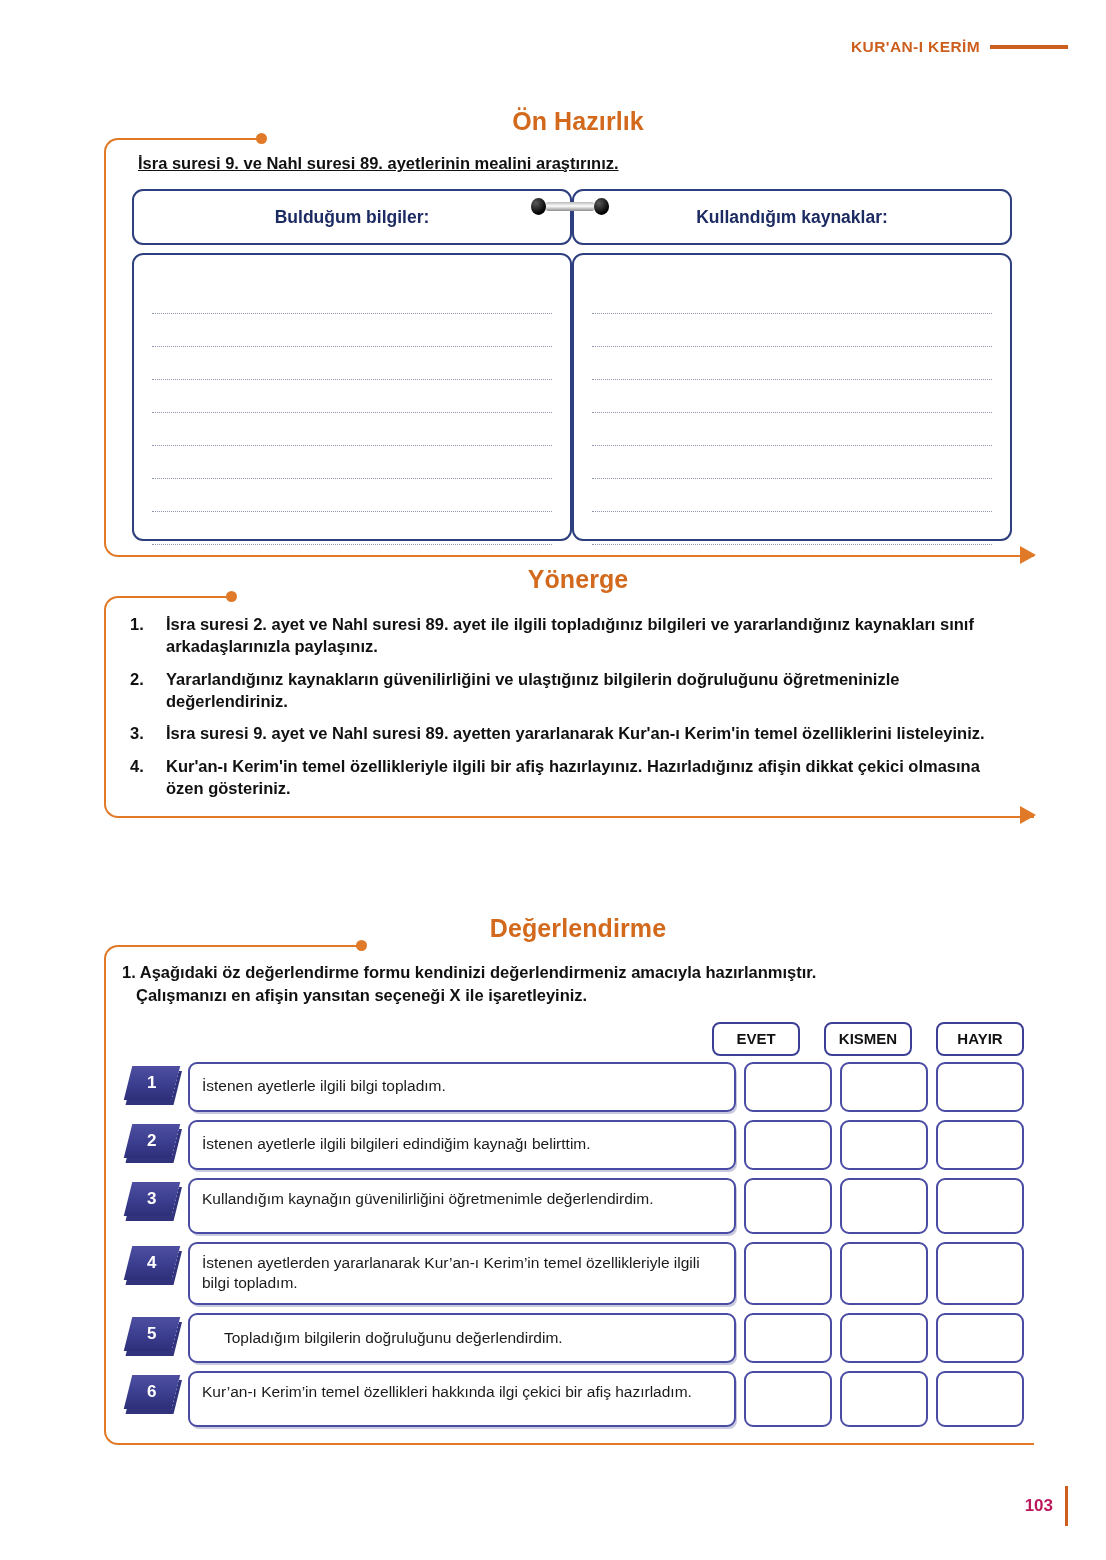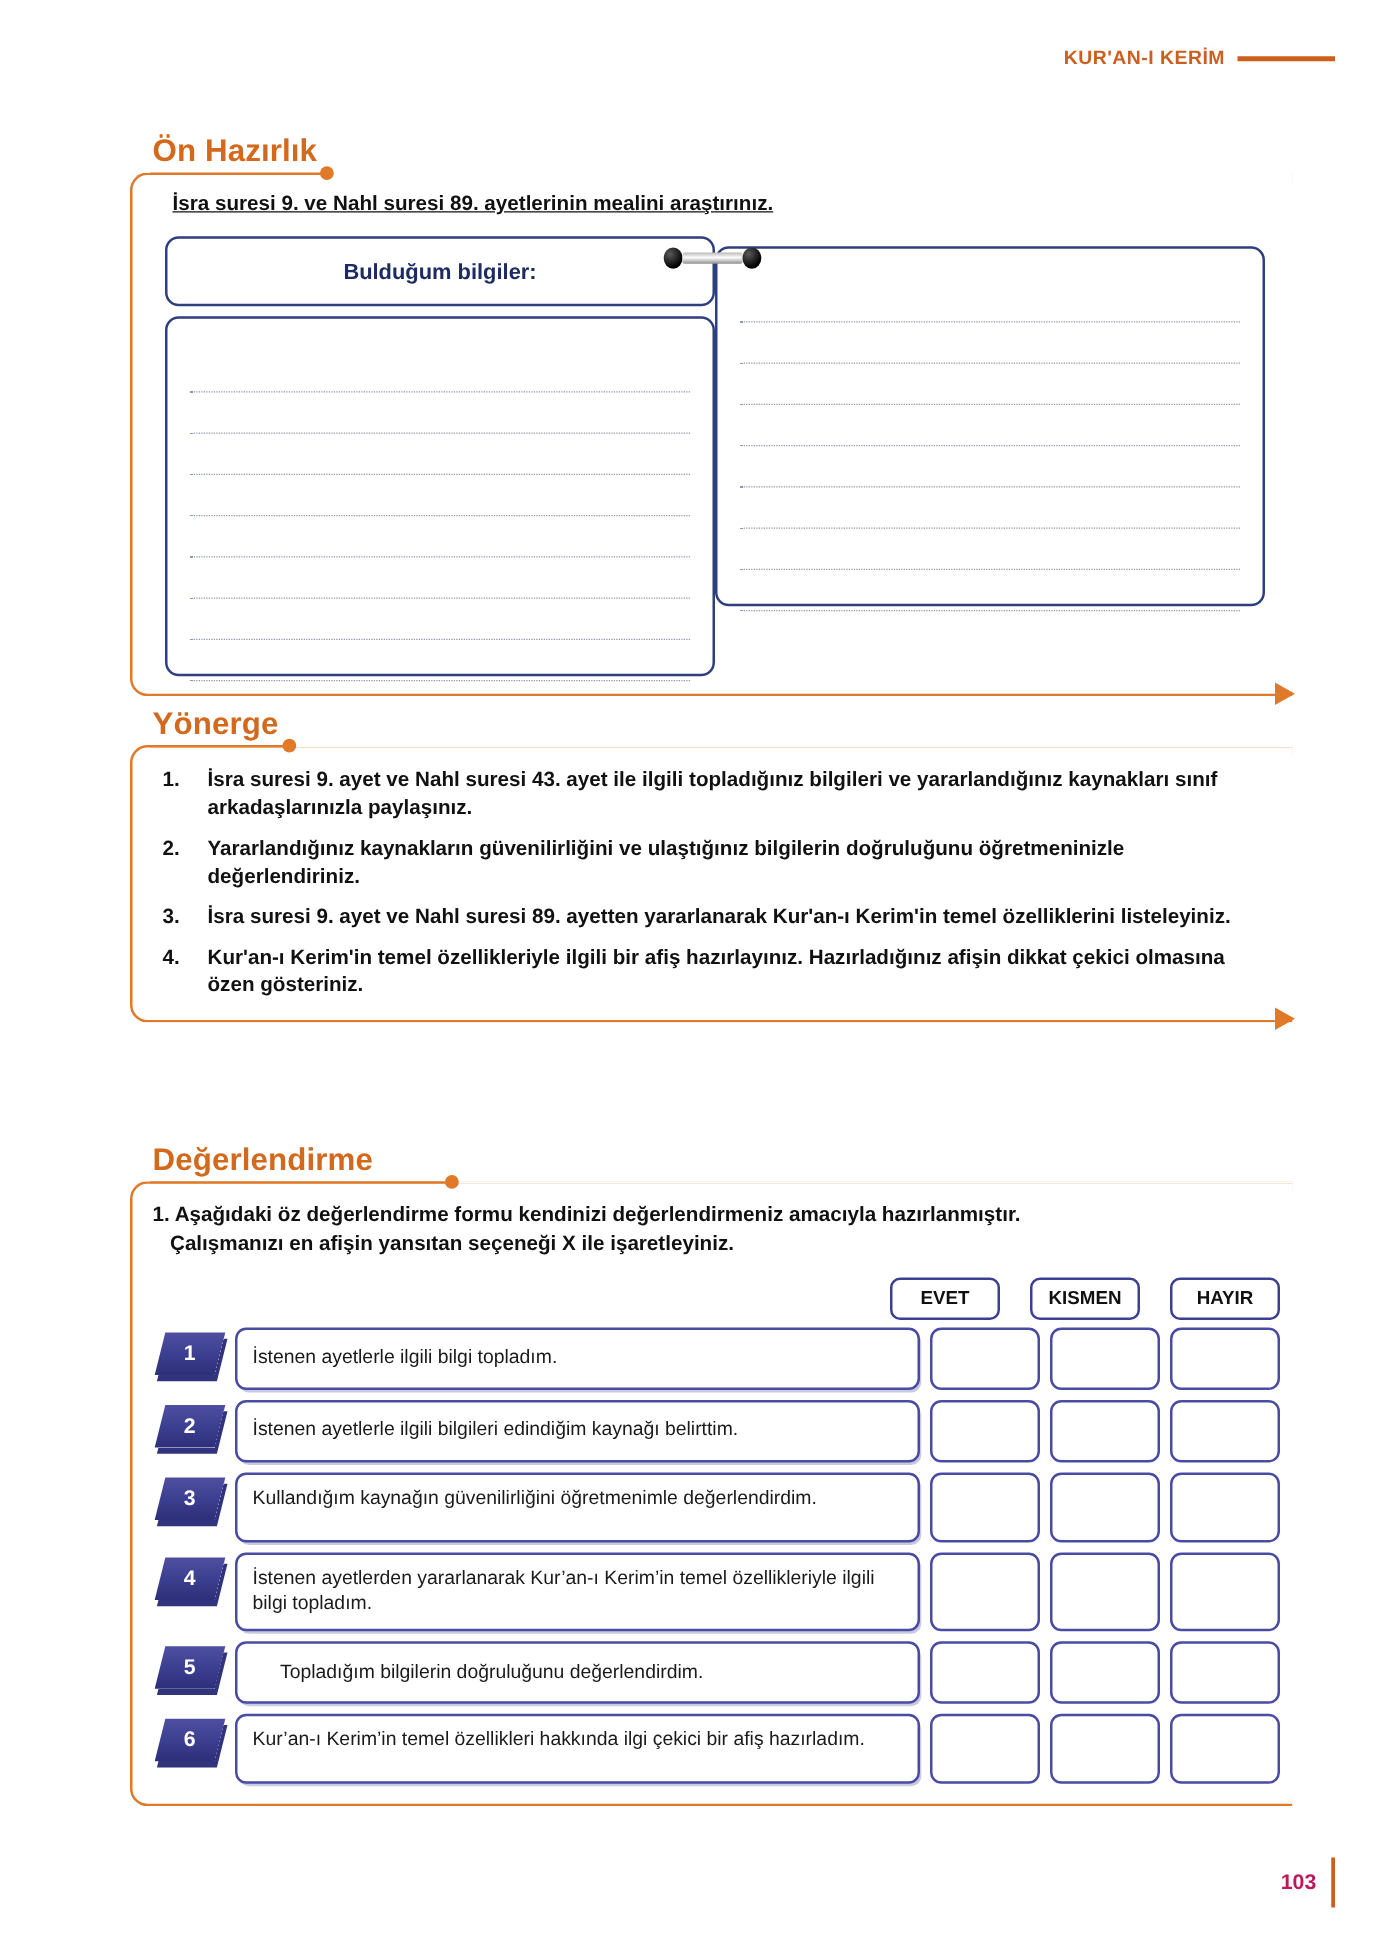--- a/index.html
+++ b/index.html
@@ -45,20 +45,21 @@
     left: 104px;
     width: 930px;
   }
   .sec-title {
     font-size: 25px;
     font-weight: 700;
     color: #d2691c;
     line-height: 1.05;
     padding-left: 18px;
     letter-spacing: 0.1px;
+    text-align: center;
   }
   
   .bracket {
     position: relative;
     margin-top: 4px;
     border-left: 2.5px solid #e07a28;
     border-top: 2.5px solid #e07a28;
     border-bottom: 2.5px solid #e07a28;
     border-top-left-radius: 14px;
     border-bottom-left-radius: 14px;
@@ -297,20 +298,21 @@
             <div class="dline"></div>
             <div class="dline"></div>
             <div class="dline"></div>
             <div class="dline"></div>
             <div class="dline"></div>
             <div class="dline"></div>
           </div>
         </div>
 
         <div class="box-col">
+          <div class="box-head">Kullandığım kaynaklar:</div>
           <div class="box-body">
             <div class="dline"></div>
             <div class="dline"></div>
             <div class="dline"></div>
             <div class="dline"></div>
             <div class="dline"></div>
             <div class="dline"></div>
             <div class="dline"></div>
             <div class="dline"></div>
           </div>
@@ -329,21 +331,21 @@
 
   <div class="section" style="top:566px;">
     <div class="sec-title">Yönerge</div>
     <div class="bracket">
       <div class="arm-top" style="width:110px;"></div>
       <div class="arm-dot" style="left:120px;"></div>
 
       <div class="ynl">
         <div class="yn-item">
           <div class="yn-num">1.</div>
-          <div class="yn-txt">İsra suresi 9. ayet ve Nahl suresi 43. ayet ile ilgili topladığınız bilgileri ve yararlandığınız kaynakları sınıf arkadaşlarınızla paylaşınız.</div>
+          <div class="yn-txt">İsra suresi 2. ayet ve Nahl suresi 89. ayet ile ilgili topladığınız bilgileri ve yararlandığınız kaynakları sınıf arkadaşlarınızla paylaşınız.</div>
         </div>
         <div class="yn-item">
           <div class="yn-num">2.</div>
           <div class="yn-txt">Yararlandığınız kaynakların güvenilirliğini ve ulaştığınız bilgilerin doğruluğunu öğretmeninizle değerlendiriniz.</div>
         </div>
         <div class="yn-item">
           <div class="yn-num">3.</div>
           <div class="yn-txt">İsra suresi 9. ayet ve Nahl suresi 89. ayetten yararlanarak Kur'an-ı Kerim'in temel özelliklerini listeleyiniz.</div>
         </div>
         <div class="yn-item" style="margin-bottom:2px;">

